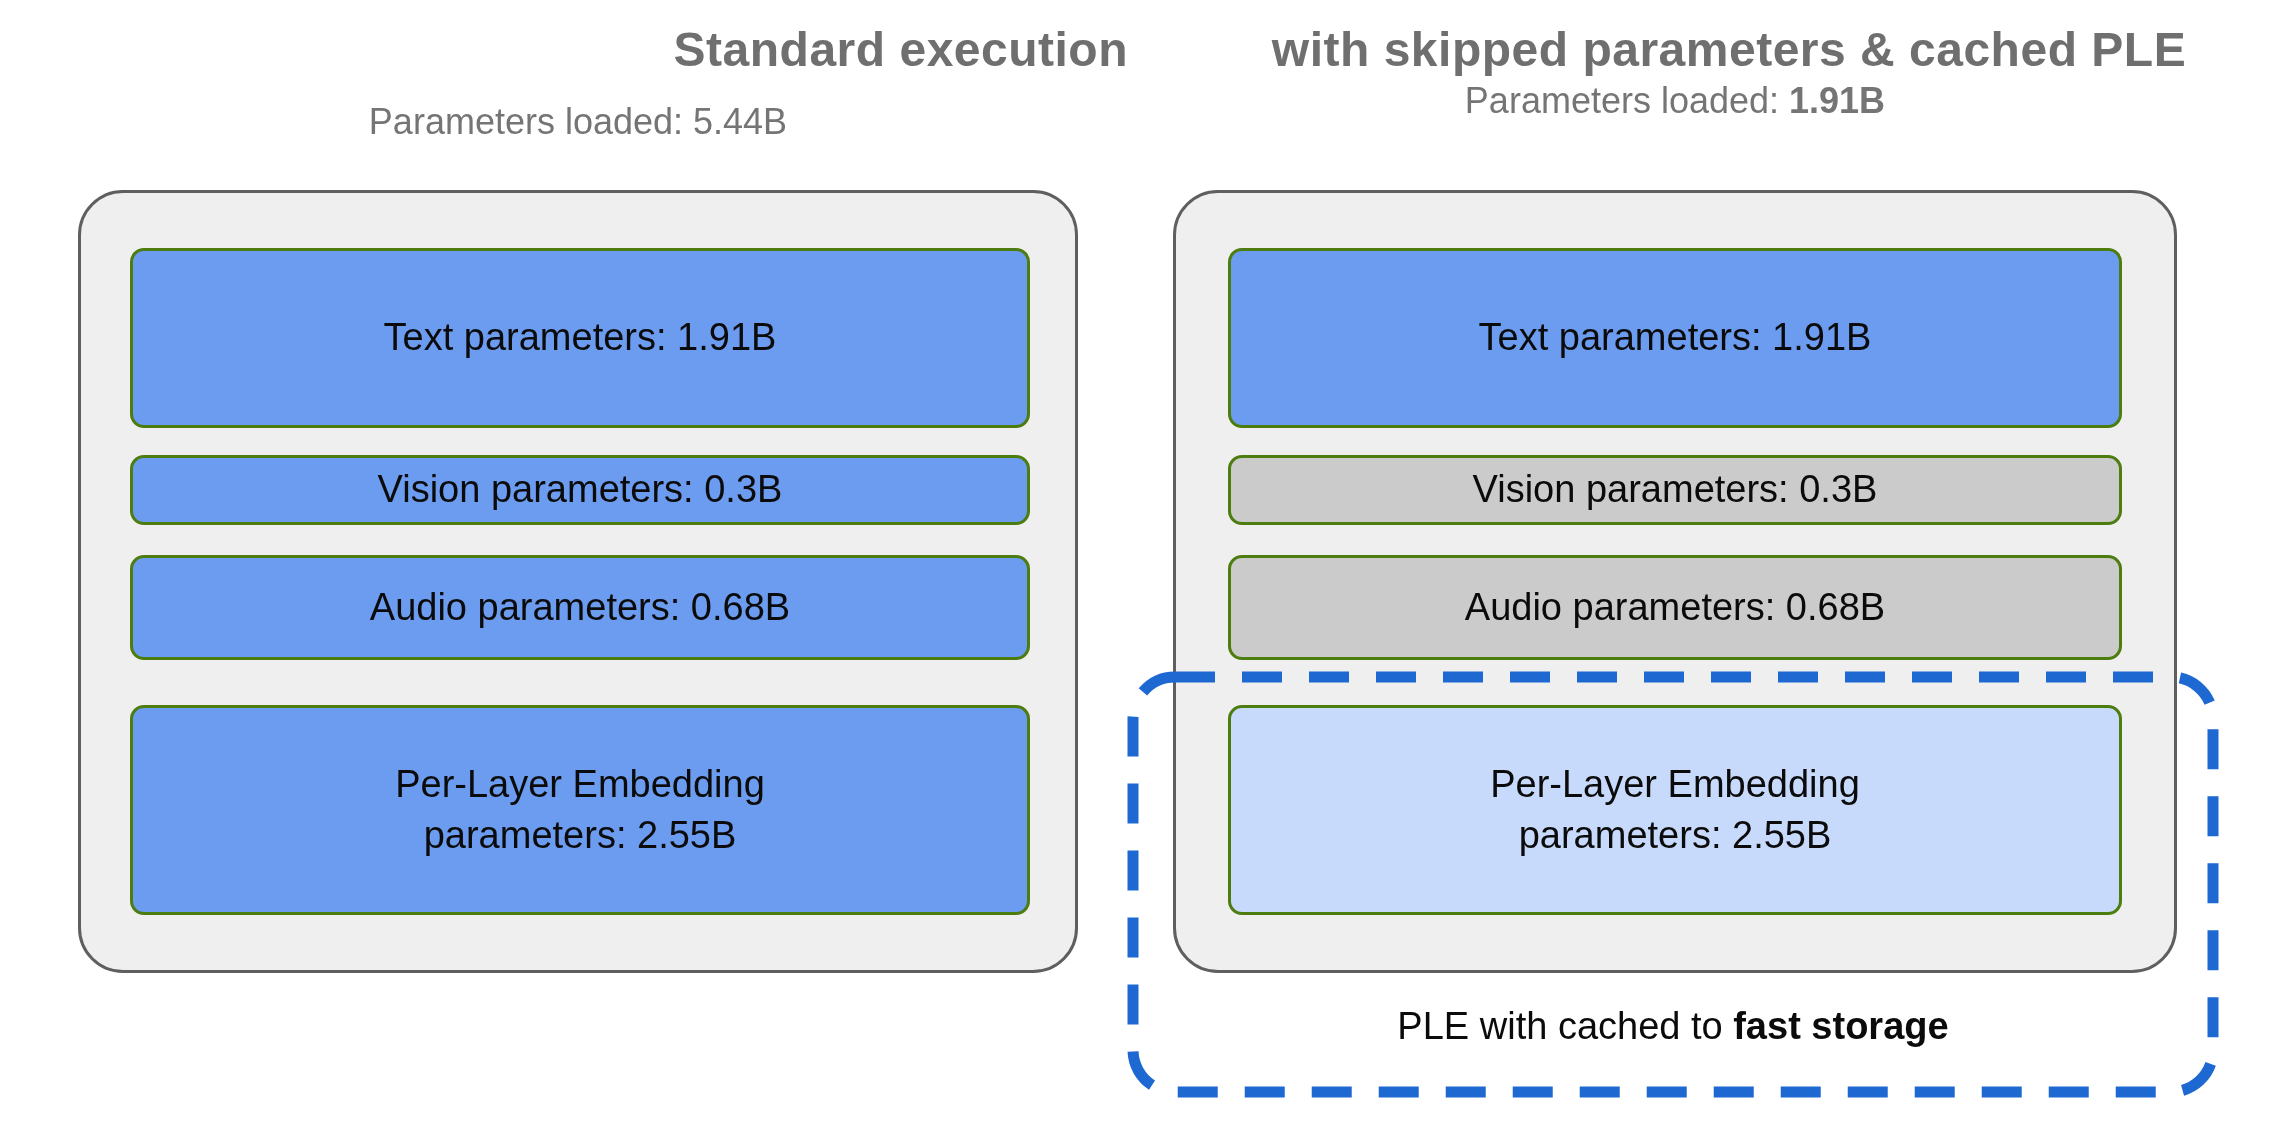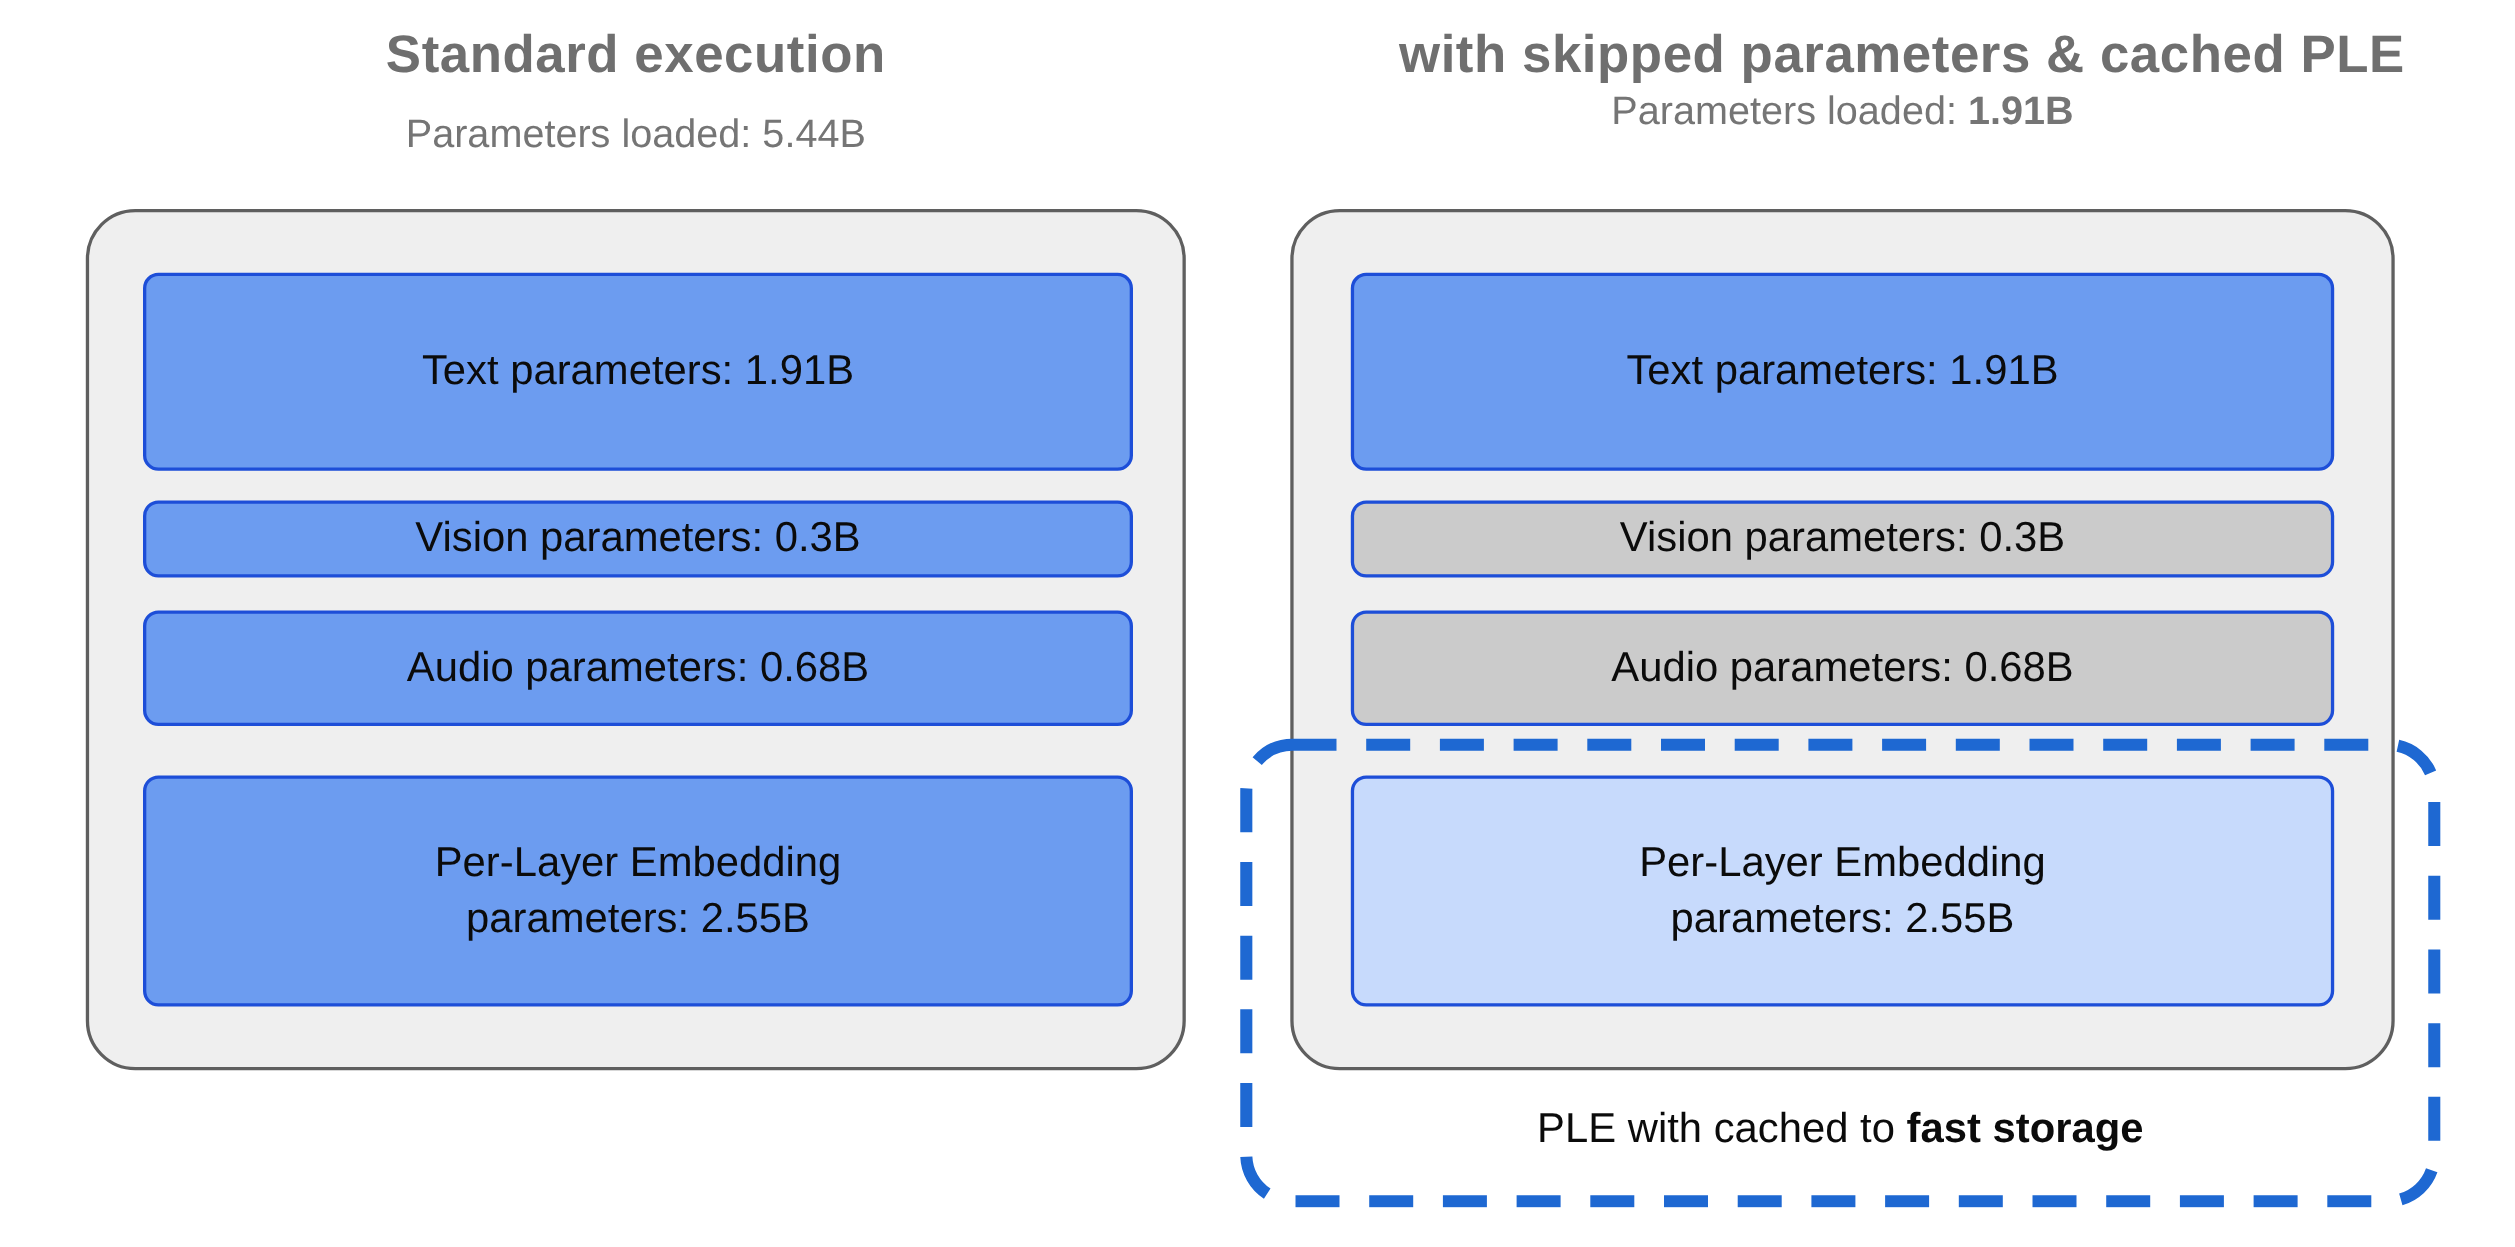--- a/index.html
+++ b/index.html
@@ -14,37 +14,37 @@
   }
   .panel-subtitle{
     font-size:36px;color:#757575;text-align:center;white-space:nowrap;
   }
   .panel-subtitle .bold-val{font-weight:700;}
   .container{
     background:#efefef;border:3px solid #5f5f5f;border-radius:45px;
     box-sizing:border-box;
   }
   .param-box{
-    box-sizing:border-box;border:3px solid #1d4ed8;border-radius:14px;
+    box-sizing:border-box;border:3px solid #4d7c0f;border-radius:14px;
     display:flex;align-items:center;justify-content:center;
     font-size:38px;color:#0b0b0b;text-align:center;line-height:1.35;
   }
   .fill-blue{background:#6c9cf0;}
   .fill-gray{background:#cbcbcb;}
   .fill-lightblue{background:#c7dafc;}
   .caption{
     font-size:38px;color:#0b0b0b;text-align:center;white-space:nowrap;
   }
   .caption .bold-val{font-weight:700;margin-top:20px;}
   svg{display:block;}
 </style>
 </head>
 <body>
 
-<div class="abs panel-title" style="left:28px;top:22px;width:1100px;">Standard execution</div>
+<div class="abs panel-title" style="left:28px;top:22px;width:1100px;text-align:right;">Standard execution</div>
 
 <div class="abs panel-subtitle" style="left:28px;top:80px;width:1100px;margin-top:21px;">
   <span>Parameters loaded: </span><span>5.44B</span>
 </div>
 
 <div class="abs container" style="left:78px;top:190px;width:1000px;height:783px;"></div>
 
 <div class="abs param-box fill-blue" style="left:130px;top:248px;width:900px;height:180px;">
   <span>Text parameters: 1.91B</span>
 </div>

